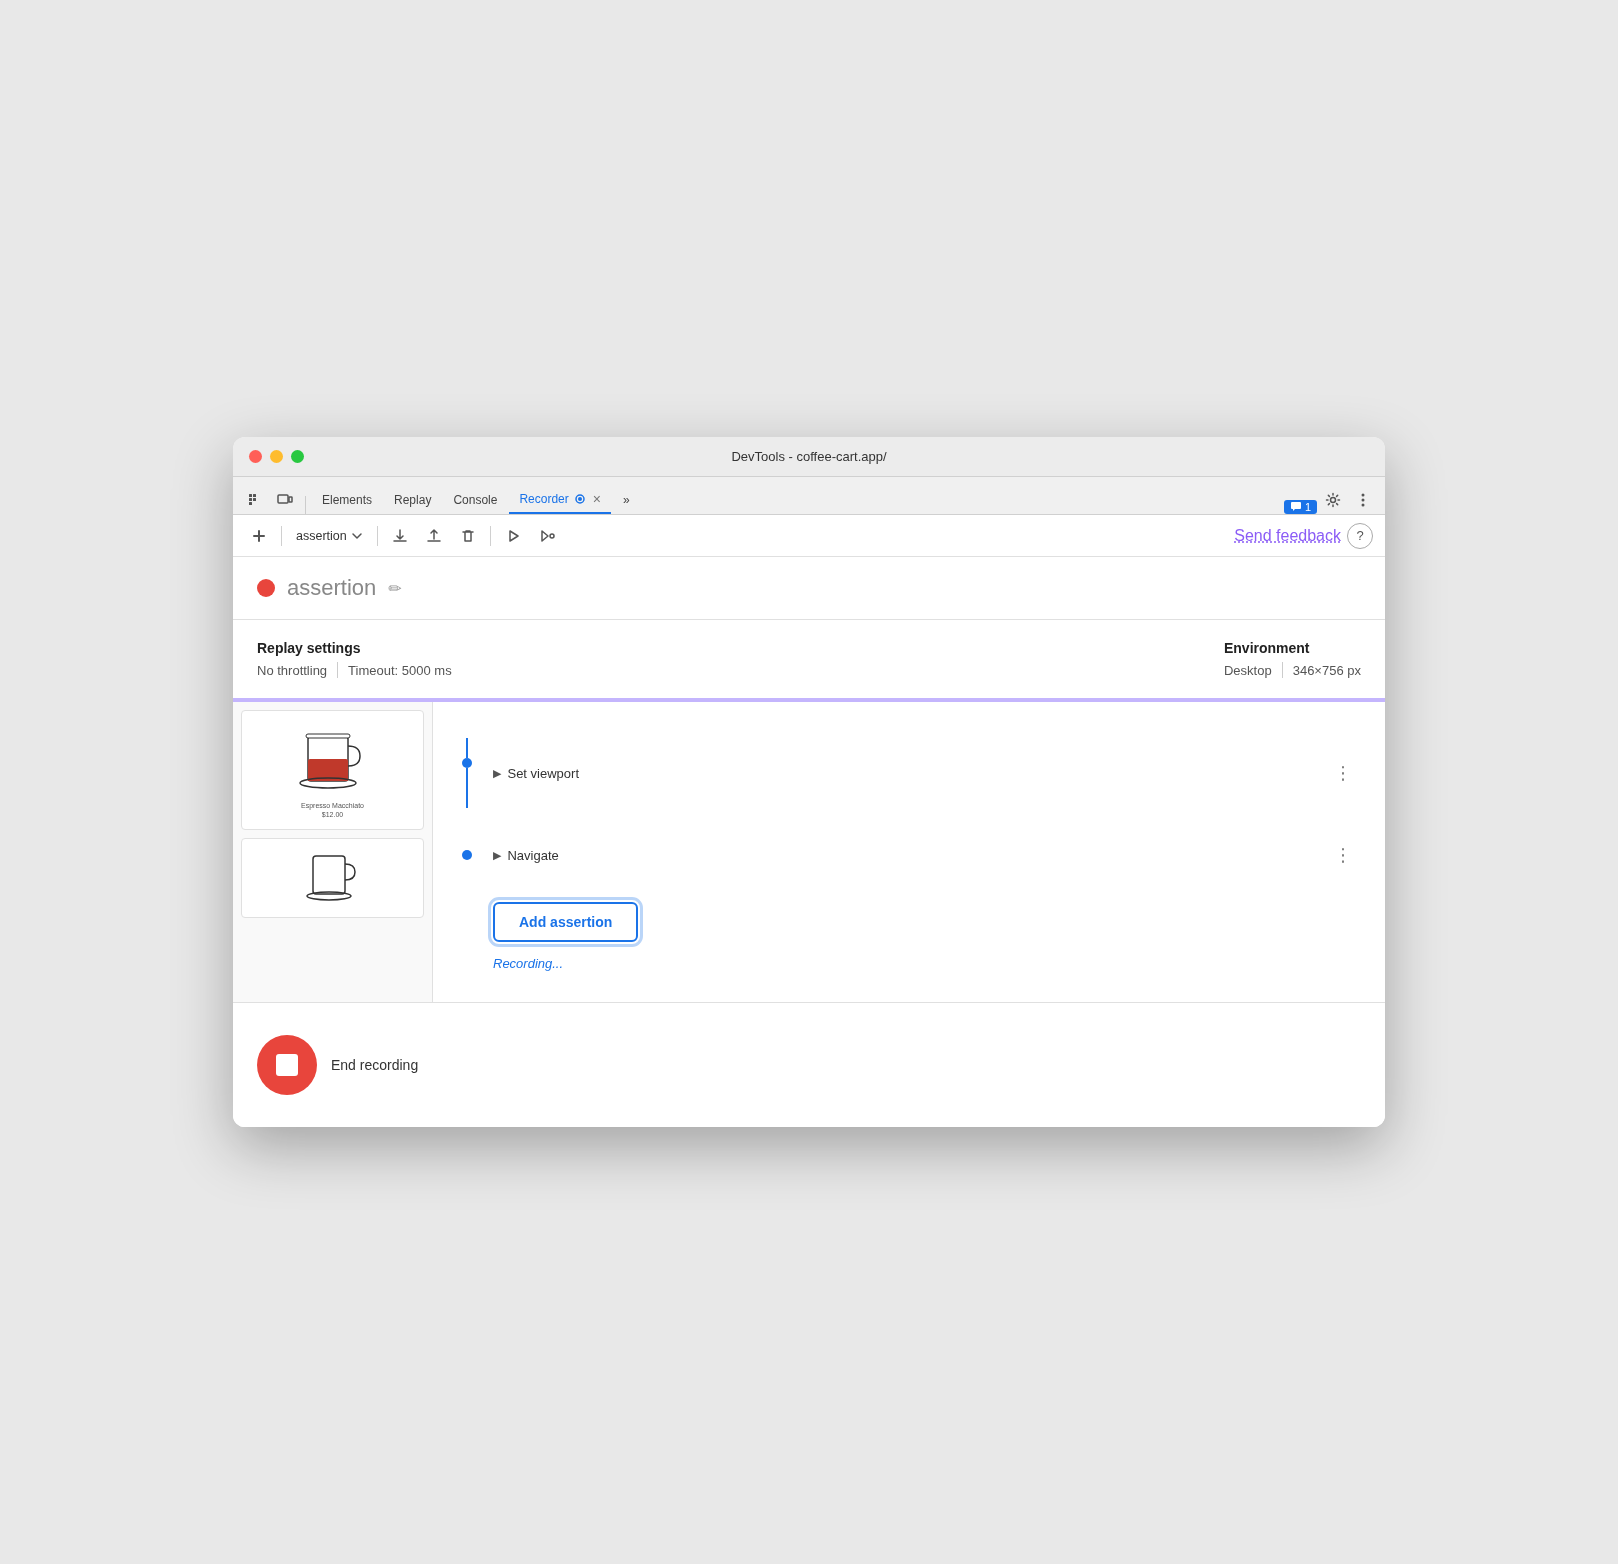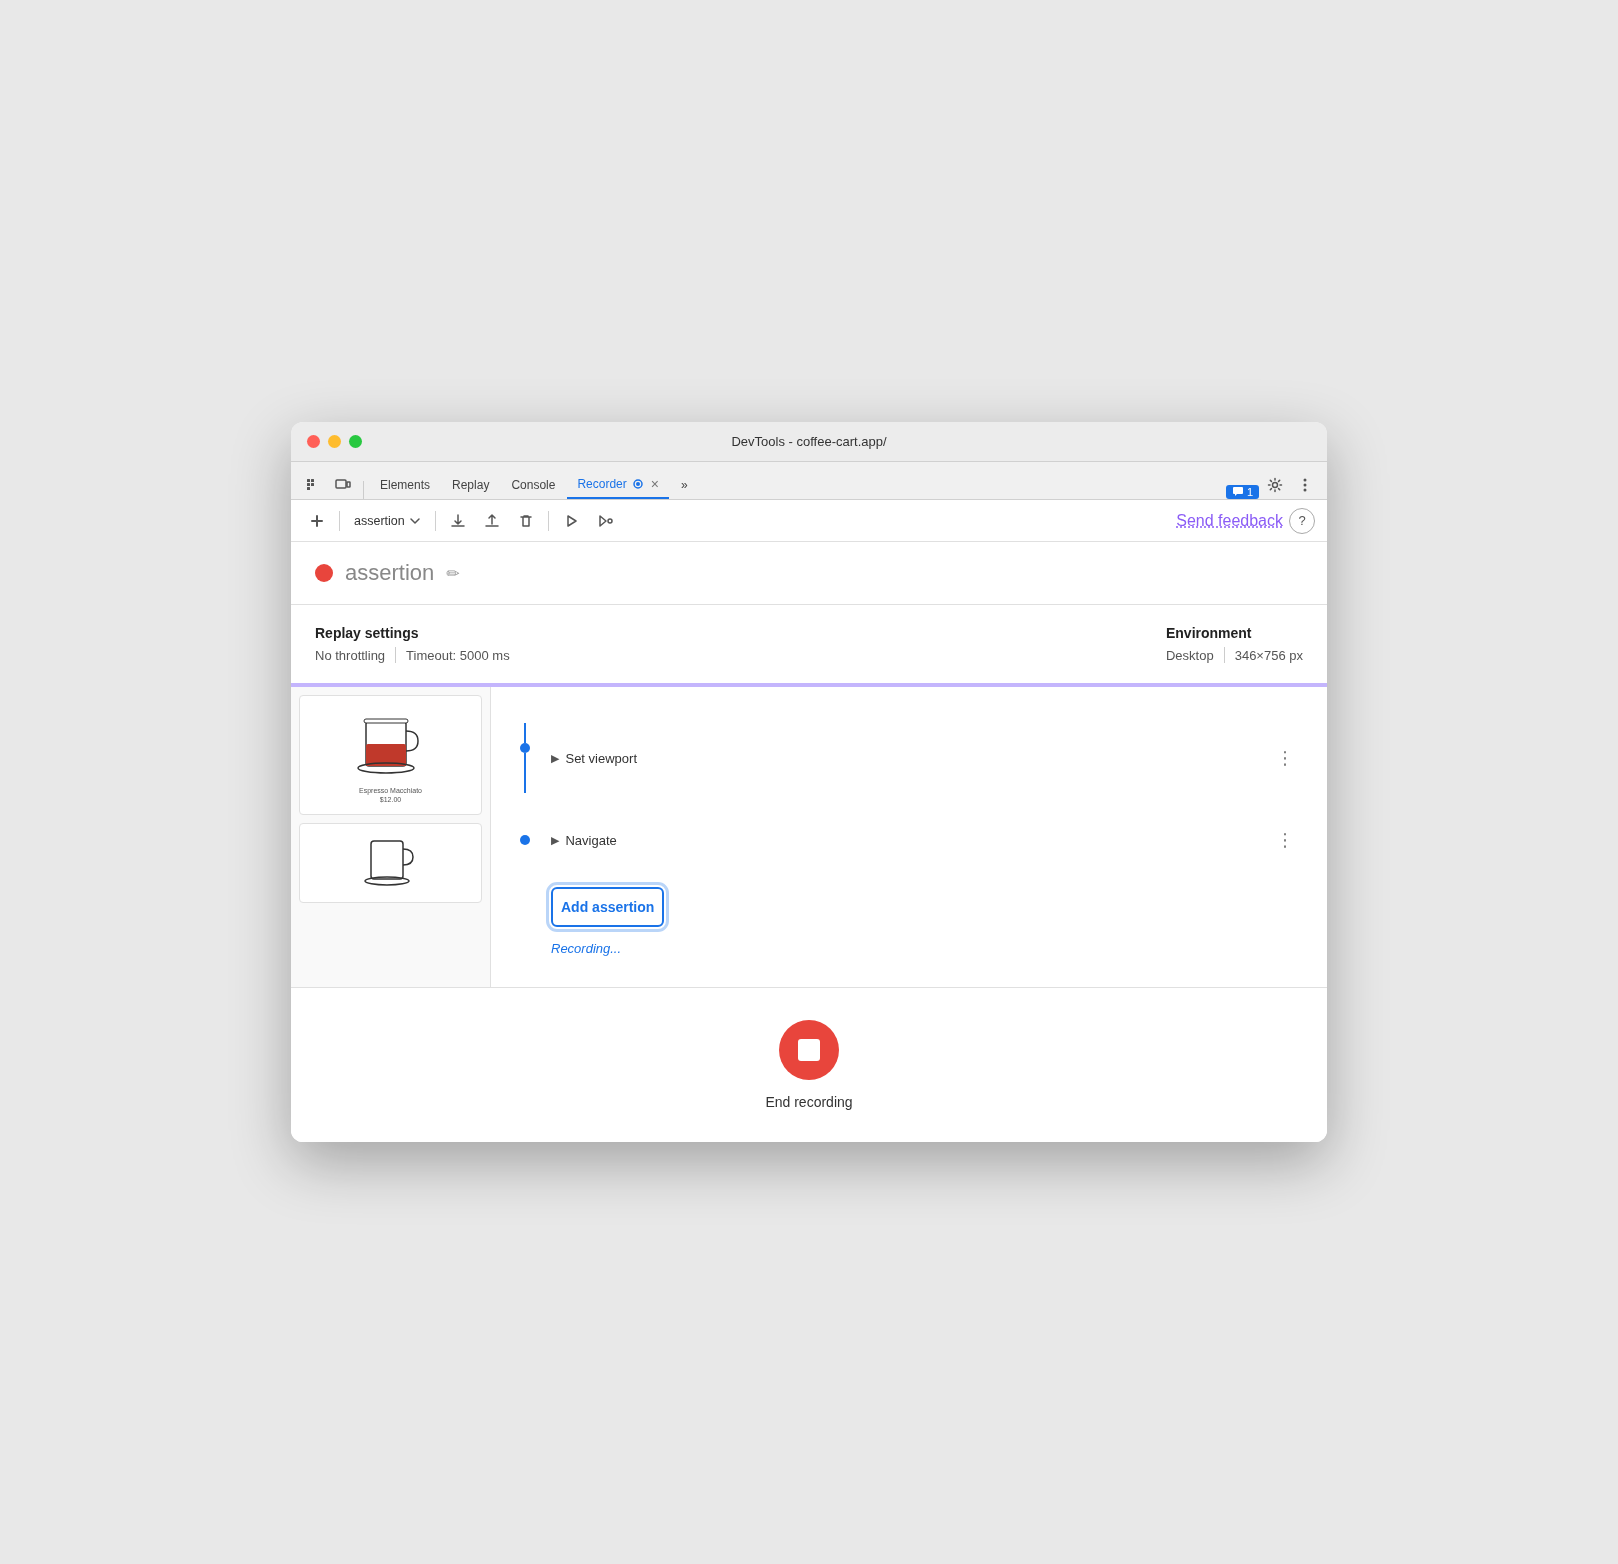--- a/index.html
+++ b/index.html
@@ -5,21 +5,21 @@
     * { box-sizing: border-box; margin: 0; padding: 0; }
     body {
       background: #e8e8e8;
       display: flex;
       justify-content: center;
       align-items: center;
       min-height: 100vh;
       font-family: -apple-system, BlinkMacSystemFont, 'Helvetica Neue', Arial, sans-serif;
     }
     .window {
-      width: 1036px;
+      width: 1152px;
       background: #f5f5f5;
       border-radius: 12px;
       box-shadow: 0 20px 60px rgba(0,0,0,0.3);
       overflow: hidden;
     }
     
     .title-bar {
       background: #ececec;
       padding: 12px 16px;
       display: flex;
@@ -326,42 +326,42 @@
     
     .add-assertion-area {
       padding: 20px 24px 16px;
       display: flex;
       flex-direction: column;
       align-items: flex-start;
       gap: 14px;
       margin-left: 52px;
     }
     .add-assertion-btn {
-      padding: 10px 8px;
+      padding: 10px 24px;
       font-size: 14px;
       font-weight: 600;
       color: #1a73e8;
       background: white;
       border: 2px solid #1a73e8;
       border-radius: 6px;
       cursor: pointer;
       outline: 3px solid rgba(26, 115, 232, 0.3);
       outline-offset: 2px;
     }
     .recording-status {
       font-size: 13px;
       color: #1a73e8;
       font-style: italic;
     }
     
     .end-recording-section {
       border-top: 1px solid #e0e0e0;
       padding: 32px 24px;
       display: flex;
-      flex-direction: column;
+      flex-direction: row;
       align-items: center;
       gap: 14px;
       background: white;
     }
     .stop-btn {
       width: 60px;
       height: 60px;
       border-radius: 50%;
       background: #e8453c;
       display: flex;

